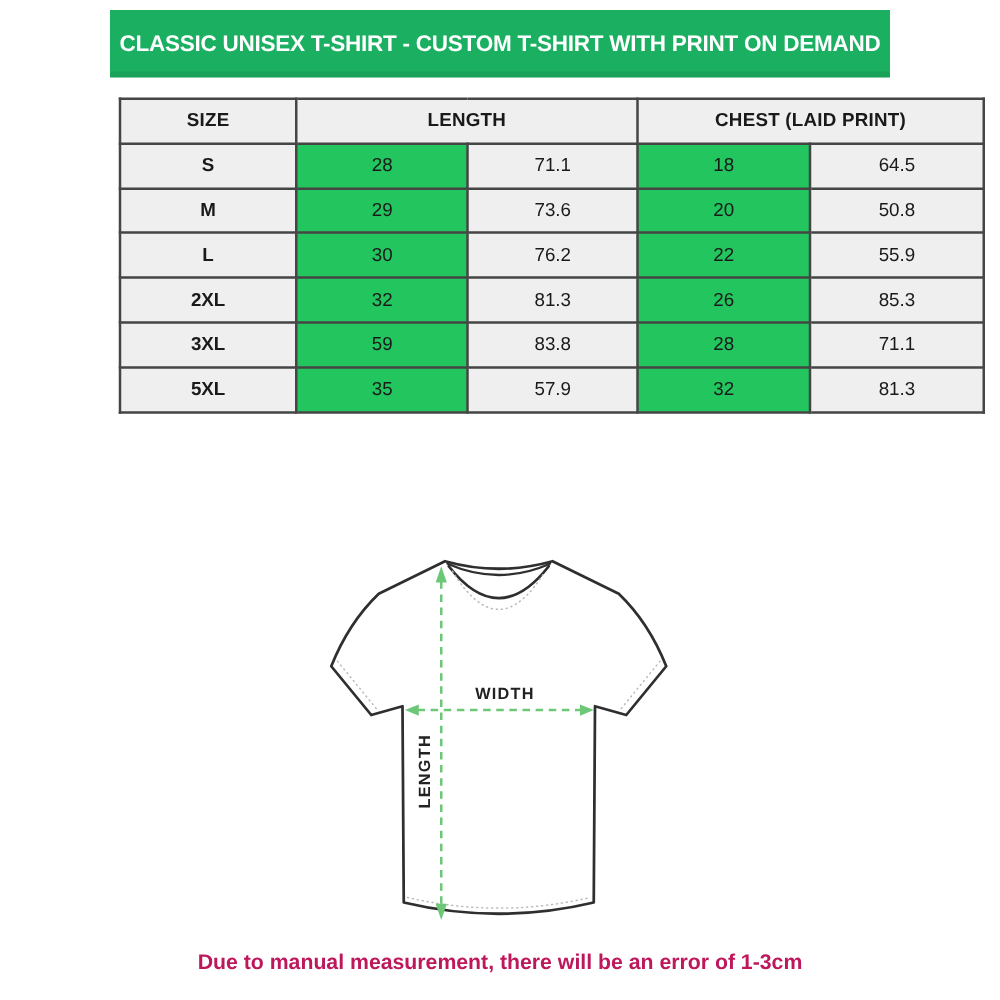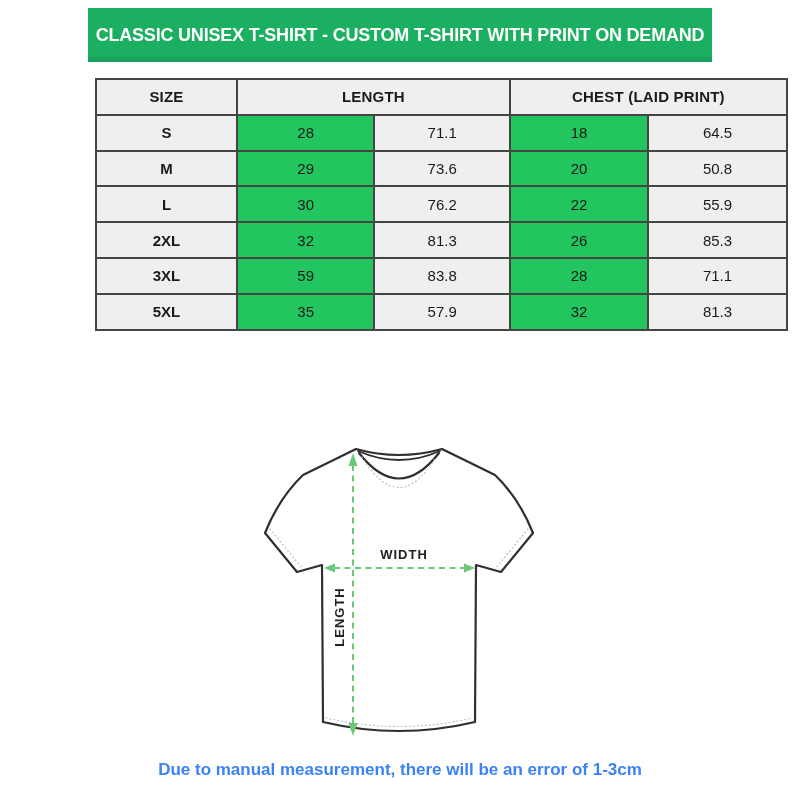--- a/index.html
+++ b/index.html
@@ -40,21 +40,21 @@
   .stitch { fill:none; stroke:#b9b9b9; stroke-width:1.2; stroke-dasharray:0.8 3.2; stroke-linecap:round; }
   .arrow { fill:none; stroke:#6cc776; stroke-width:2; stroke-dasharray:6 4.5; }
   .arrow-head { fill:#6cc776; stroke:none; }
   .dim-label {
     font-family:"Liberation Sans", sans-serif; font-size:13px; font-weight:bold;
     fill:#222222; letter-spacing:1px;
   }
   
   .note {
     position:absolute; left:0; top:760px; width:800px;
-    text-align:center; color:#3b82f6; font-size:17px; font-weight:bold;
+    text-align:center; color:#be185d; font-size:17px; font-weight:bold;
   }
 </style>
 </head>
 <body>
 
 <div class="page">
 
   <div class="banner">
     <span>CLASSIC UNISEX T-SHIRT - CUSTOM T-SHIRT WITH PRINT ON DEMAND</span>
   </div>

